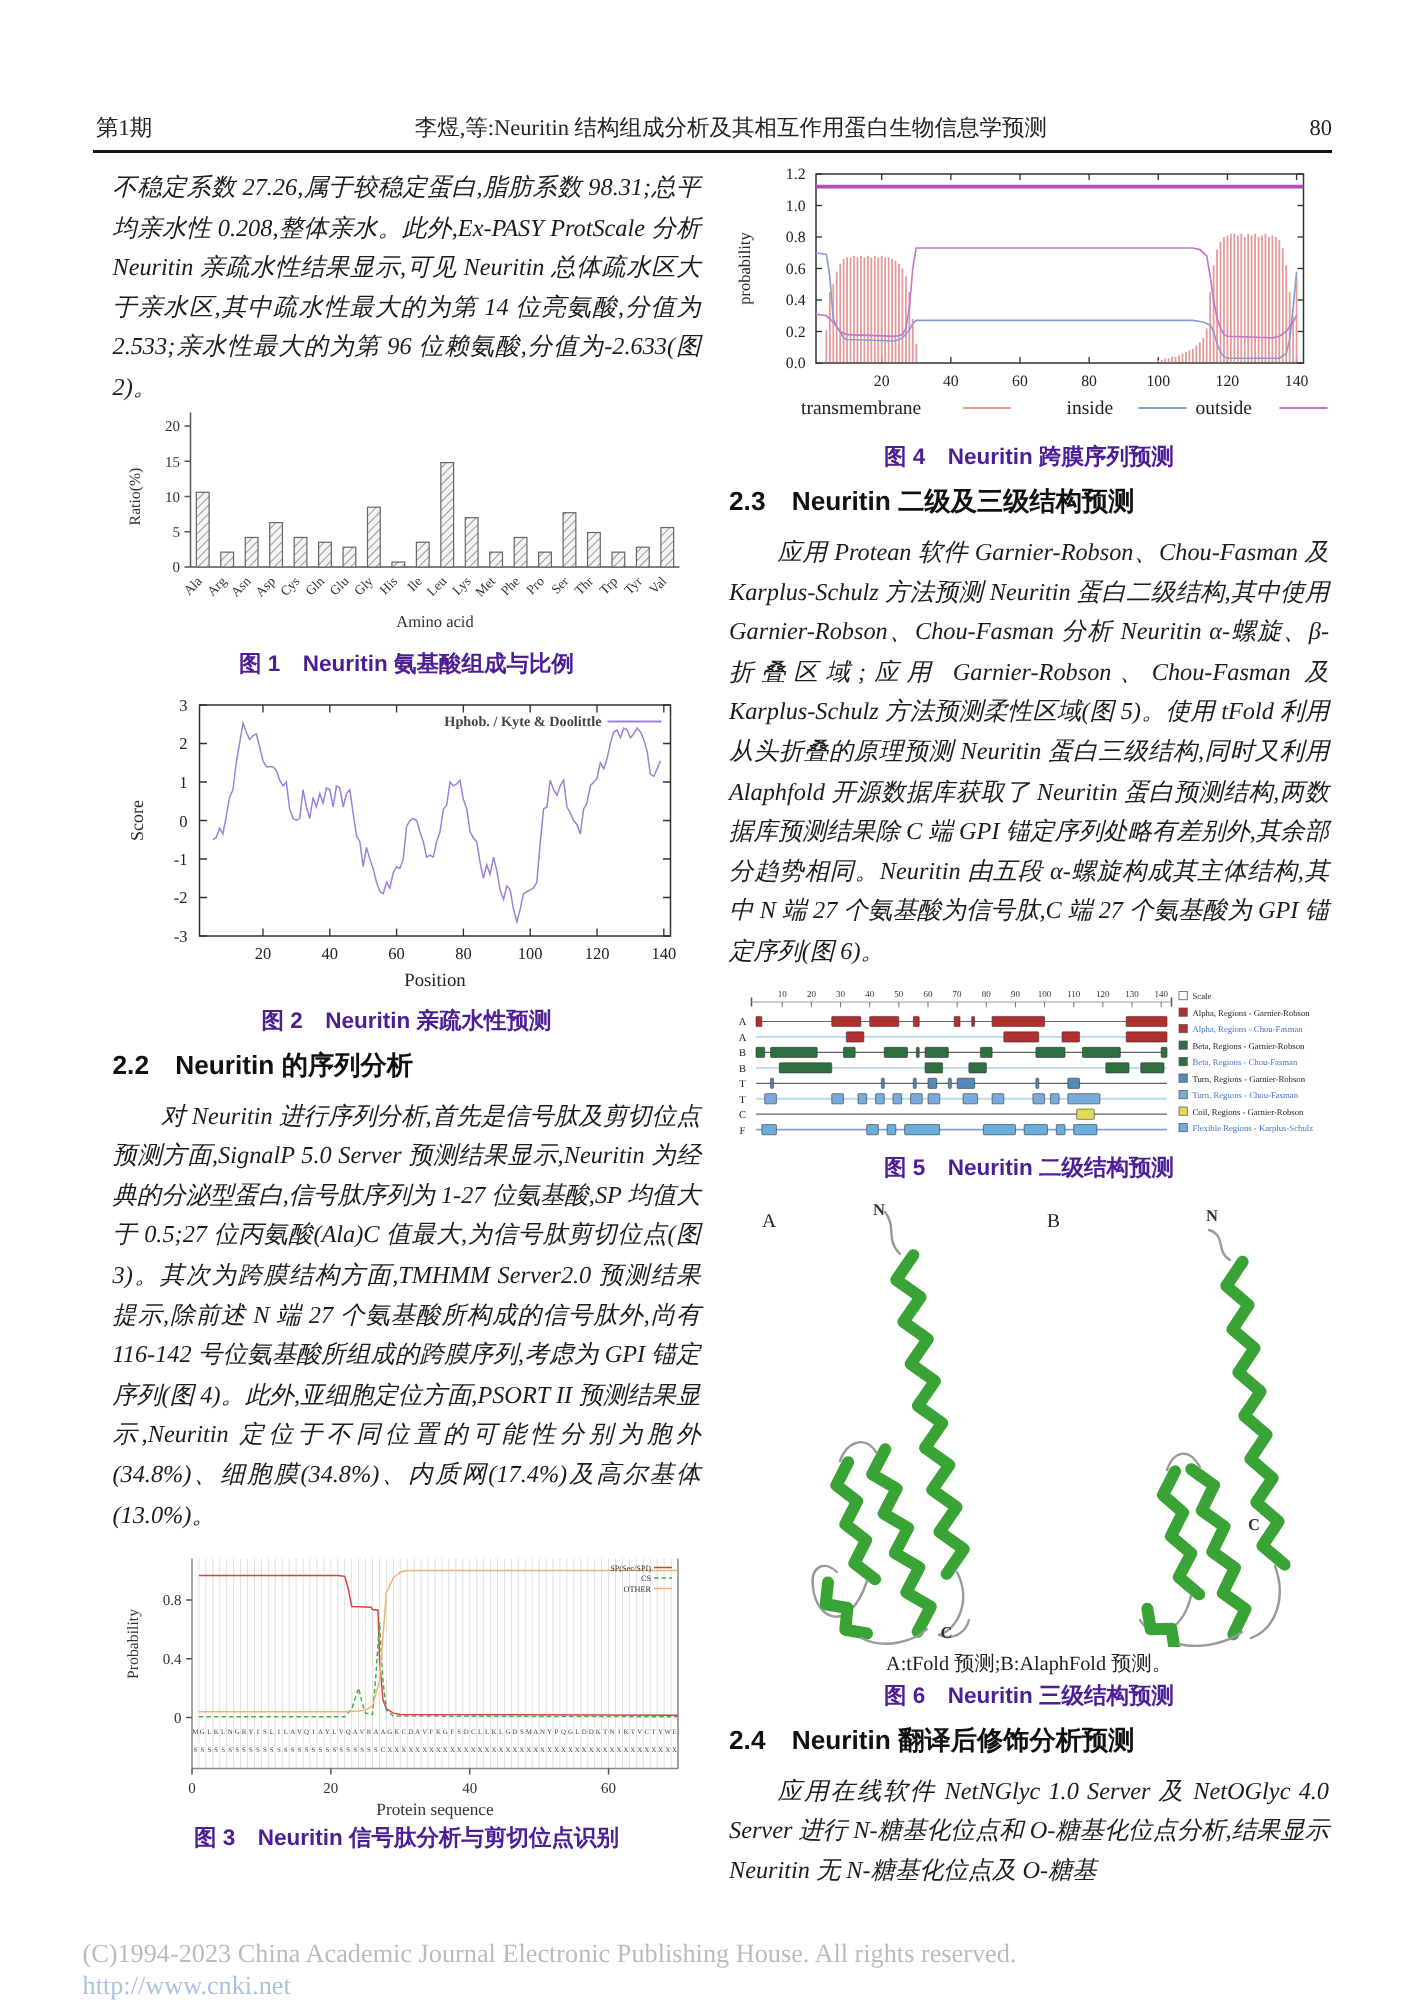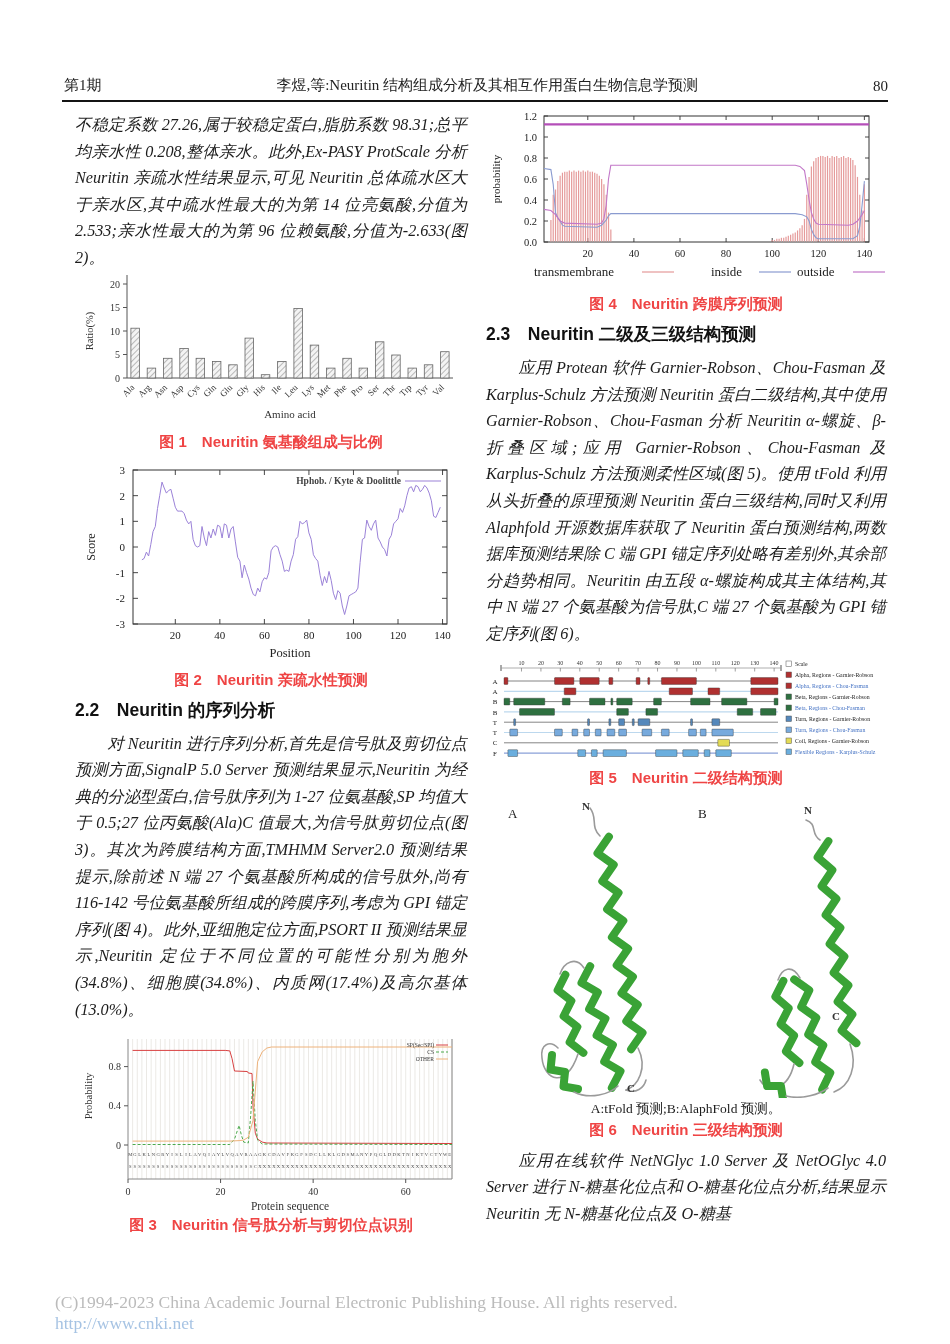--- a/index.html
+++ b/index.html
@@ -13,21 +13,21 @@
   .col{position:absolute;top:112px;width:392px;}
   .col-left{left:75px;}
   .col-right{left:486px;top:106px;width:400px;}
   .body-text{font-size:16.2px;line-height:26.6px;text-align:justify;margin:0;font-style:italic;}
   .indent{text-indent:2em;}
   h2.sec{font-family:"Liberation Sans","DejaVu Sans",sans-serif;font-size:17.5px;font-weight:bold;
          color:#111;margin:0 0 9px 0;white-space:pre-wrap;}
   figure{margin:0;text-align:center;}
   figure svg{display:block;margin:0 auto;}
   figcaption{font-family:"Liberation Sans","DejaVu Sans",sans-serif;font-weight:bold;
-             font-size:15px;color:#ef4444;margin:3px 0 8px 0;white-space:pre-wrap;}
+             font-size:15px;color:#4c1d95;margin:3px 0 8px 0;white-space:pre-wrap;}
   .fig-note{font-size:13.5px;margin:2px 0 0 0;}
   svg text{font-family:"Liberation Serif","DejaVu Serif",serif;}
   .ftr{position:absolute;left:55px;top:1292px;width:752px;display:flex;justify-content:space-between;
        font-size:17.5px;color:#bbbbbb;flex-direction:column;}
   .ftr .url{color:#a6c3e3;text-decoration:none;}
 </style>
 </head>
 <body>
 
 <div class="page">
@@ -693,20 +693,21 @@
           <polyline points="278.9,276.5 281.1,290.1 294.9,289.9 297.1,303.5" fill="none" stroke="#3aa336" stroke-width="8" stroke-linejoin="round" stroke-linecap="round"></polyline>
           <path d="M300,300 C316,304 334,298 342,292" fill="none" stroke="#9a9a9a" stroke-width="1.6" stroke-linecap="round"></path>
           <text x="212" y="22" font-size="13" fill="#222">B</text>
           <text x="318" y="18" font-size="11" font-weight="bold" fill="#333" font-family="&quot;Liberation Sans&quot;,sans-serif">N</text>
           <text x="346" y="224" font-size="11" font-weight="bold" fill="#333" font-family="&quot;Liberation Sans&quot;,sans-serif">C</text>
         </svg>
       <div class="fig-note">A:tFold 预测;B:AlaphFold 预测。</div>
       <figcaption>图 6　Neuritin 三级结构预测</figcaption>
     </figure>
 
+    <h2 class="sec">2.4　Neuritin 翻译后修饰分析预测</h2>
     <p class="body-text indent">应用在线软件 NetNGlyc 1.0 Server 及 NetOGlyc 4.0 Server 进行 N-糖基化位点和 O-糖基化位点分析,结果显示 Neuritin 无 N-糖基化位点及 O-糖基</p>
   </div>
 
   <div class="ftr">
     <span>(C)1994-2023 China Academic Journal Electronic Publishing House. All rights reserved.</span>
     <a class="url" href="#">http://www.cnki.net</a>
   </div>
 
 </div>
 

